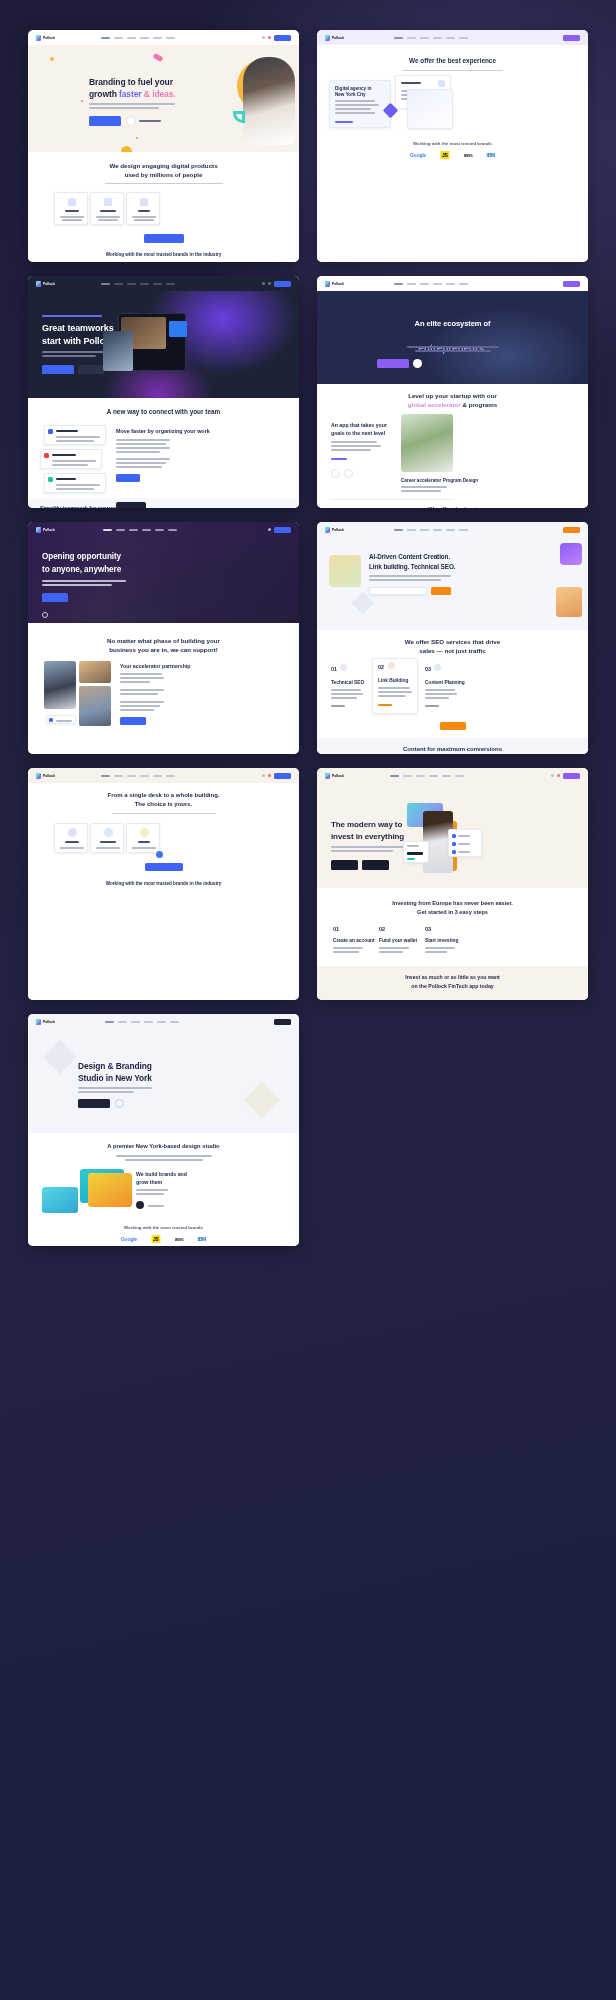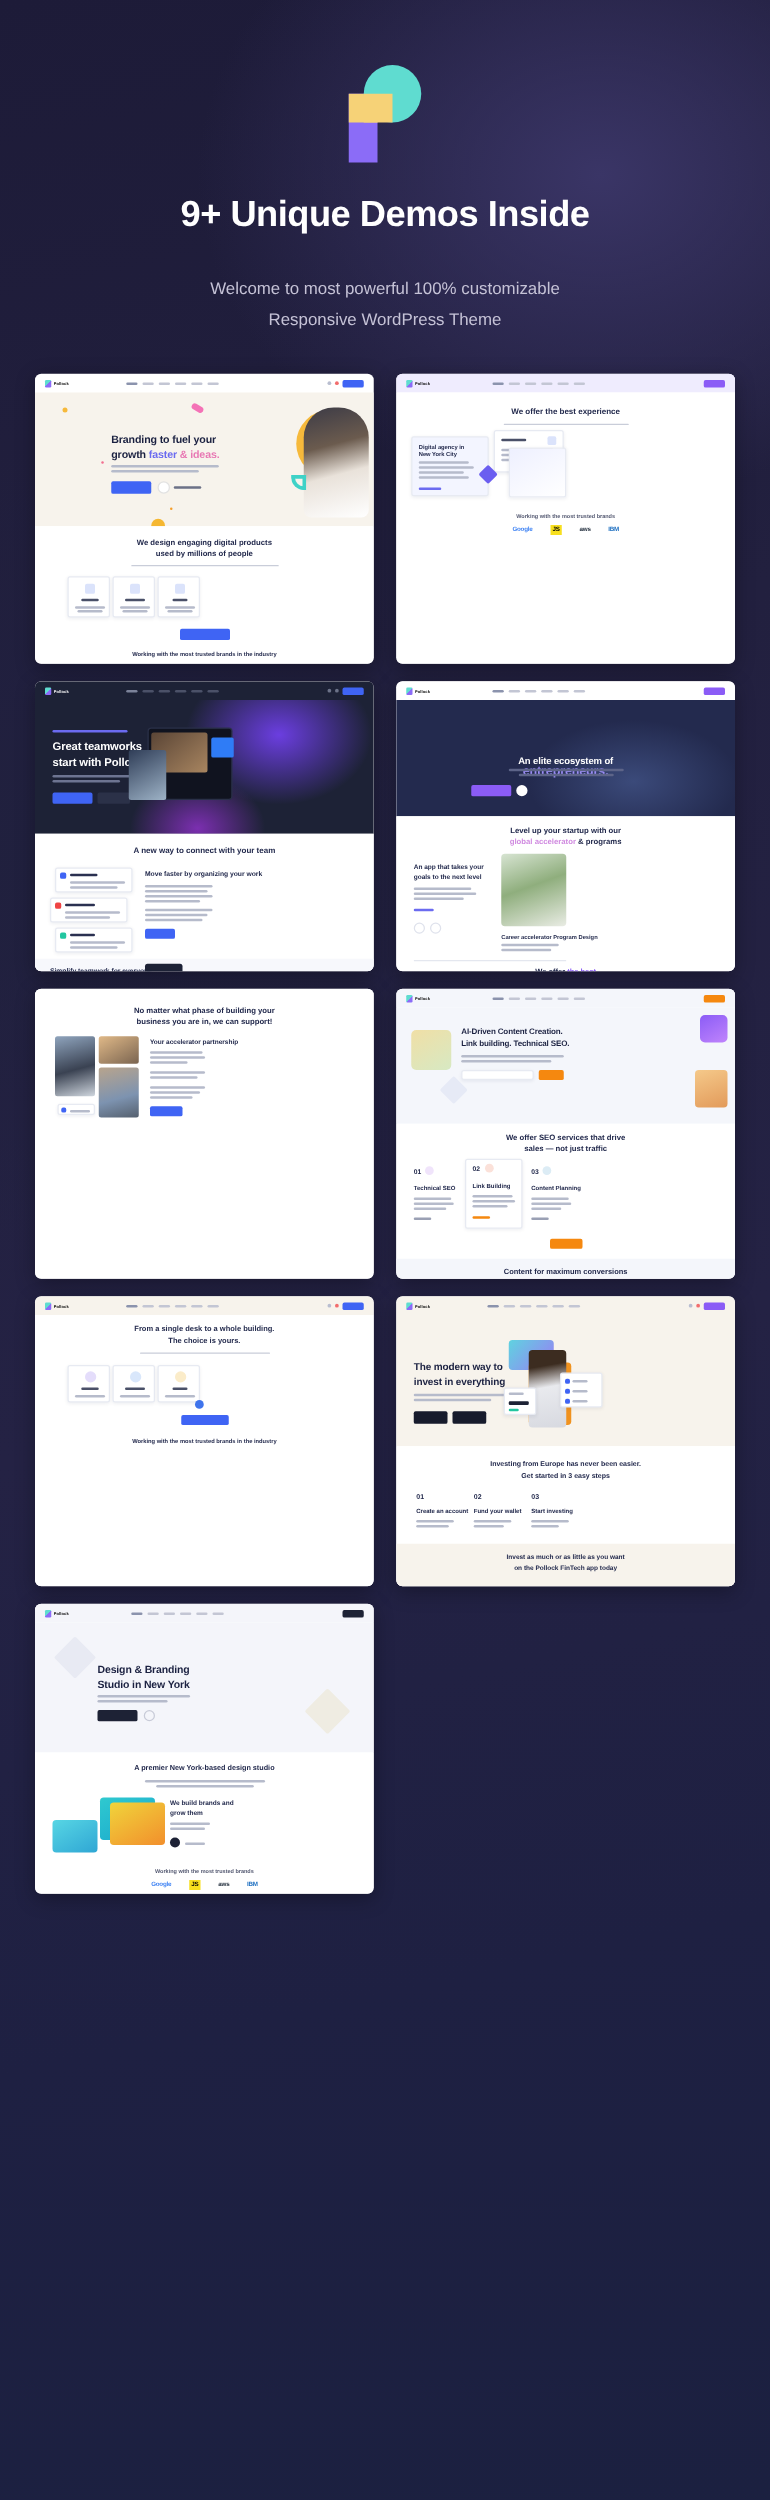--- a/index.html
+++ b/index.html
@@ -74,33 +74,20 @@
   .promo .ptxt{
     font-size:17px;font-weight:700;color:#3f6bf5;text-align:center;
     line-height:1.3;letter-spacing:-.3px;
   }
 </style>
 </head>
 <body>
 
 <div class="page">
 
-  <div class="hero">
-    <div class="logo">
-      <div class="bar"></div>
-        <div class="sq"></div>
-      <div class="circ"></div>
-        <div class="q"></div>
-    </div>
-    <h1 class="headline">9+ Unique Demos Inside</h1>
-    <div class="sub">
-      <div>Welcome to most powerful 100% customizable</div>
-      <div>Responsive WordPress Theme</div>
-    </div>
-  </div>
 
   <div class="grid">
 
     <div class="card">
       <div class="mini">
         <div class="nav">
           <span class="brand">
               <i class="blogo"></i>
               <span class="bname">Pollock</span>
             </span>
@@ -300,21 +287,21 @@
               <i class="lk"></i>
               <i class="lk"></i>
               <i class="lk"></i>
               <i class="lk"></i>
             </span>
           <span class="right">
               <i class="btn pu"></i>
             </span>
         </div>
         <div class="hsec" style="height:93px;background:radial-gradient(ellipse 120px 70px at 70% 70%,#3b4a7a 0%,rgba(59,74,122,0) 70%),#232a4e">
-          <div class="txt center" style="top:44px;font-size:7.6px;color:#fff">An elite ecosystem of</div>
+          <div class="txt center" style="top:28px;font-size:7.6px;color:#fff">An elite ecosystem of</div>
           <div class="txt center" style="top:52px;font-size:10px;color:#9b8cf7">entrepreneurs.</div>
           <i class="ln" style="left:50%;transform:translateX(-50%);top:55px;width:92px;background:#5d6488"></i>
           <i class="ln" style="left:50%;transform:translateX(-50%);top:59px;width:76px;background:#5d6488"></i>
           <i class="btnm" style="left:60px;top:68px;width:32px;height:9px;background:#8b5cf6"></i>
           <i class="cirm" style="left:96px;top:68px;width:9px;height:9px;background:#fff"></i>
         </div>
         <div style="flex:1;background:#fff;position:relative">
           <div class="ftxt center" style="top:8px;font-size:6.2px;font-weight:700">Level up your startup with our</div>
           <div class="ftxt center" style="top:17px;font-size:6.2px;font-weight:700"><span style="color:#d08ae0">global accelerator</span> &amp; programs</div>
           <div class="ftxt" style="left:14px;top:38px;font-size:5.2px;font-weight:700">An app that takes your</div>
@@ -330,20 +317,46 @@
           <i class="ln" style="left:84px;top:102px;width:46px"></i>
             <i class="ln" style="left:84px;top:106px;width:40px"></i>
           <i class="ln" style="left:14px;top:115px;width:122px;height:1px;background:#e4e7ef"></i>
           <div class="ftxt center" style="top:122px;font-size:6px;font-weight:700">We offer <span style="color:#8b5cf6">the best</span></div>
         </div>
       </div>
     </div>
 
     <div class="card">
       <div class="mini">
+        <div class="hsec" style="height:101px;background:linear-gradient(160deg,rgba(45,26,82,.92),rgba(30,20,60,.78)),linear-gradient(100deg,#4a4348 0%,#8a7f79 30%,#55504e 60%,#3b3a45 100%)">
+          <div class="nav" style="position:absolute;left:0;right:0;top:0;background:transparent">
+            <span class="brand">
+                <i class="blogo"></i>
+                <span class="bname" style="color:#fff">Pollock</span>
+              </span>
+            <span class="links">
+                <i class="lk act" style="background:#dcd8ea"></i>
+                <i class="lk" style="background:#9d98b4"></i>
+                <i class="lk" style="background:#9d98b4"></i>
+                <i class="lk" style="background:#9d98b4"></i>
+                <i class="lk" style="background:#9d98b4"></i>
+                <i class="lk" style="background:#9d98b4"></i>
+              </span>
+            <span class="right">
+                <i class="dot" style="background:#b5b0c8"></i>
+                <i class="btn"></i>
+              </span>
+          </div>
+          <div class="txt" style="left:14px;top:30px;font-size:8.2px;color:#fff">Opening opportunity</div>
+          <div class="txt" style="left:14px;top:43px;font-size:8.2px;color:#fff">to anyone, anywhere</div>
+          <i class="ln" style="left:14px;top:58px;width:84px;background:#c0bcd0"></i>
+          <i class="ln" style="left:14px;top:62px;width:70px;background:#c0bcd0"></i>
+          <i class="btnm" style="left:14px;top:71px;width:26px;height:9px;background:#3f64f4"></i>
+          <i class="cirm" style="left:14px;top:90px;width:6px;height:6px;border:1px solid #cfcbdb"></i>
+        </div>
         <div style="flex:1;background:#fff;position:relative">
           <div class="ftxt center" style="top:14px;font-size:6.2px;font-weight:700">No matter what phase of building your</div>
           <div class="ftxt center" style="top:23px;font-size:6.2px;font-weight:700">business you are in, we can support!</div>
           <div style="position:absolute;left:16px;top:38px;width:32px;height:48px;border-radius:2px;background:linear-gradient(165deg,#8fa4bd,#3a4252 55%,#cfd6de)"></div>
           <div style="position:absolute;left:51px;top:38px;width:32px;height:22px;border-radius:2px;background:linear-gradient(150deg,#e0b988,#7a6450)"></div>
           <div style="position:absolute;left:51px;top:63px;width:32px;height:40px;border-radius:2px;background:linear-gradient(165deg,#b8a48d,#7d93b0 60%,#55606e)"></div>
           <div class="bcard" style="left:18px;top:92px;width:30px;height:9px">
               <i class="sqm" style="left:2px;top:2px;width:4px;height:4px;background:#3f64f4"></i>
               <i class="ln" style="left:9px;top:4px;width:16px"></i>
             </div>

